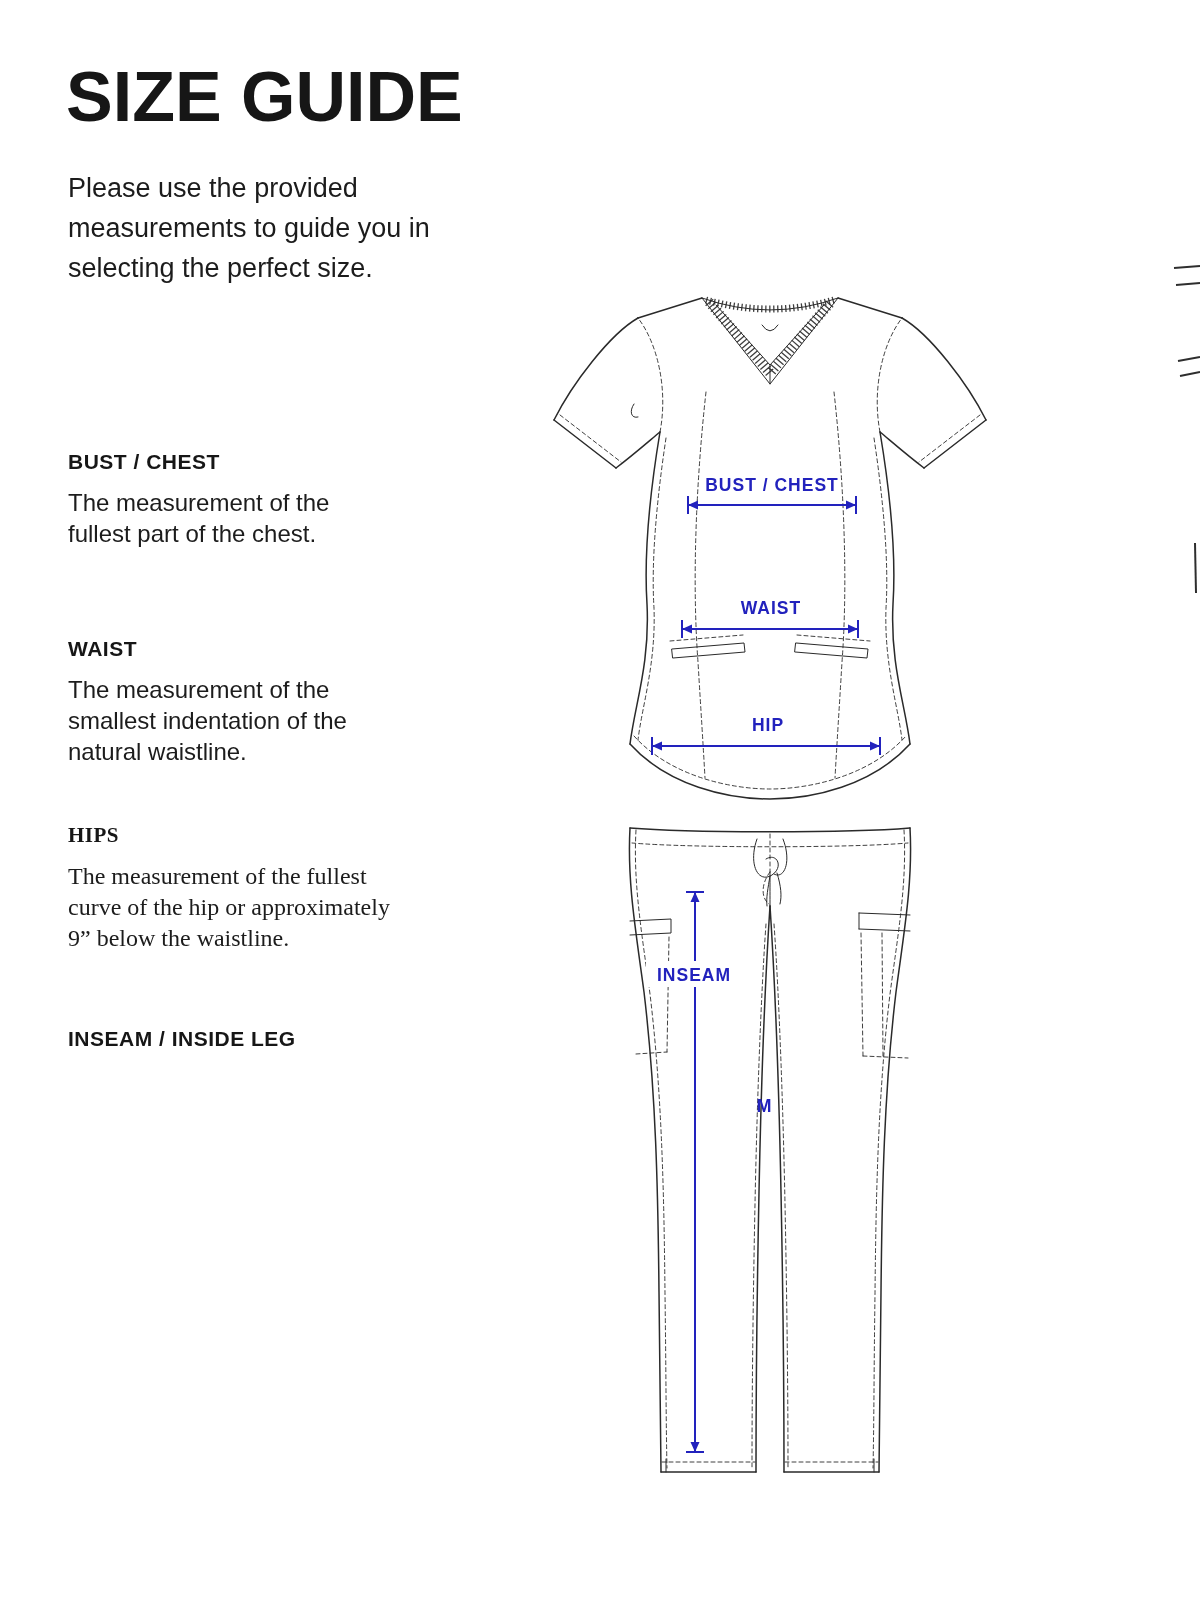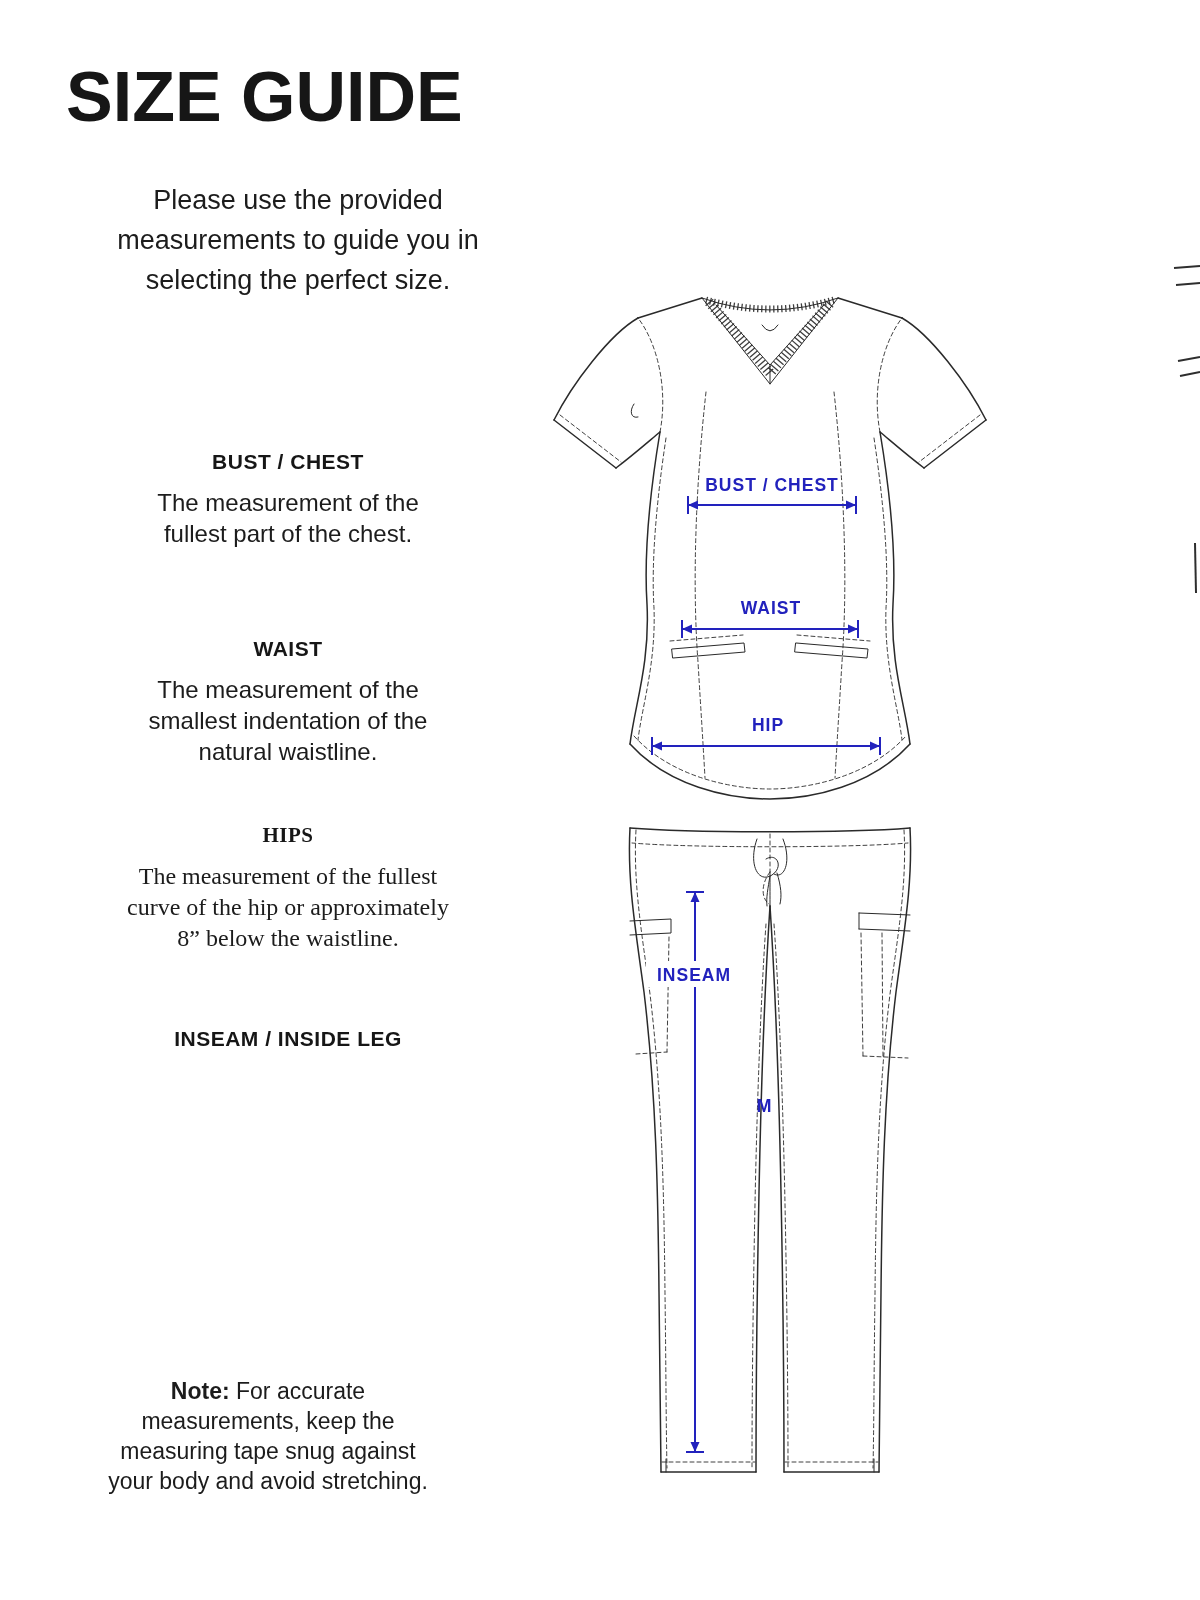--- a/index.html
+++ b/index.html
@@ -8,29 +8,29 @@
     --ink:#2a2a2a;
     --text:#1c1c1c;
     --background:#ffffff;
   }
   html,body{ background:#fff; }
   body{
     width:1200px; height:1600px; position:relative; overflow:hidden;
     font-family:"Liberation Sans", sans-serif; color:var(--text);
     background:var(--background);
   }
-  .page{ position:absolute; inset:0; background:var(--background);text-align:center; }
+  .page{ position:absolute; inset:0; background:var(--background); }
 
   .title{
     position:absolute; left:66px; top:62px;
     font-size:70px; font-weight:800; letter-spacing:0px; color:#161616;
     line-height:1;
   }
   .intro{
-    position:absolute; left:68px; top:180px;
+    position:absolute; left:68px; top:168px;
     font-size:27px; line-height:40px; white-space:pre-line; width:460px;
   }
   .def{ position:absolute; left:68px; width:440px; }
   .def h2{
     font-size:21px; font-weight:700; letter-spacing:0.5px;
     color:#161616; margin-bottom:13px;
   }
   .def p{ font-size:24px; line-height:31px; white-space:pre-line; }
   .def-bust{ top:450px; }
   .def-waist{ top:637px; }
@@ -87,31 +87,27 @@
     <h2>WAIST</h2>
     <p>The measurement of the
 smallest indentation of the
 natural waistline.</p>
   </section>
 
   <section class="def def-hips">
     <h2>HIPS</h2>
     <p>The measurement of the fullest
 curve of the hip or approximately
-8” below the waistline.</p>
+9” below the waistline.</p>
   </section>
 
   <section class="def def-inseam">
     <h2>INSEAM / INSIDE LEG</h2>
   </section>
 
-  <p class="note"><strong>Note:</strong> <span>For accurate
-measurements, keep the
-measuring tape snug against
-your body and avoid stretching.</span></p>
 
   <svg class="diagram" width="470" height="1250" viewBox="0 0 470 1250">
 
     <g>
 
       <path class="rib2" d="M176,28 Q240,46 304,28"></path>
       <path class="rib" d="M179,30 L240,101 L301,30"></path>
       <path class="gt" d="M172,26 Q240,50 308,26"></path>
       <path class="gt" d="M172,26 L240,112 L308,26"></path>
       <path class="gt" d="M186,33 L240,93 L294,33"></path>

